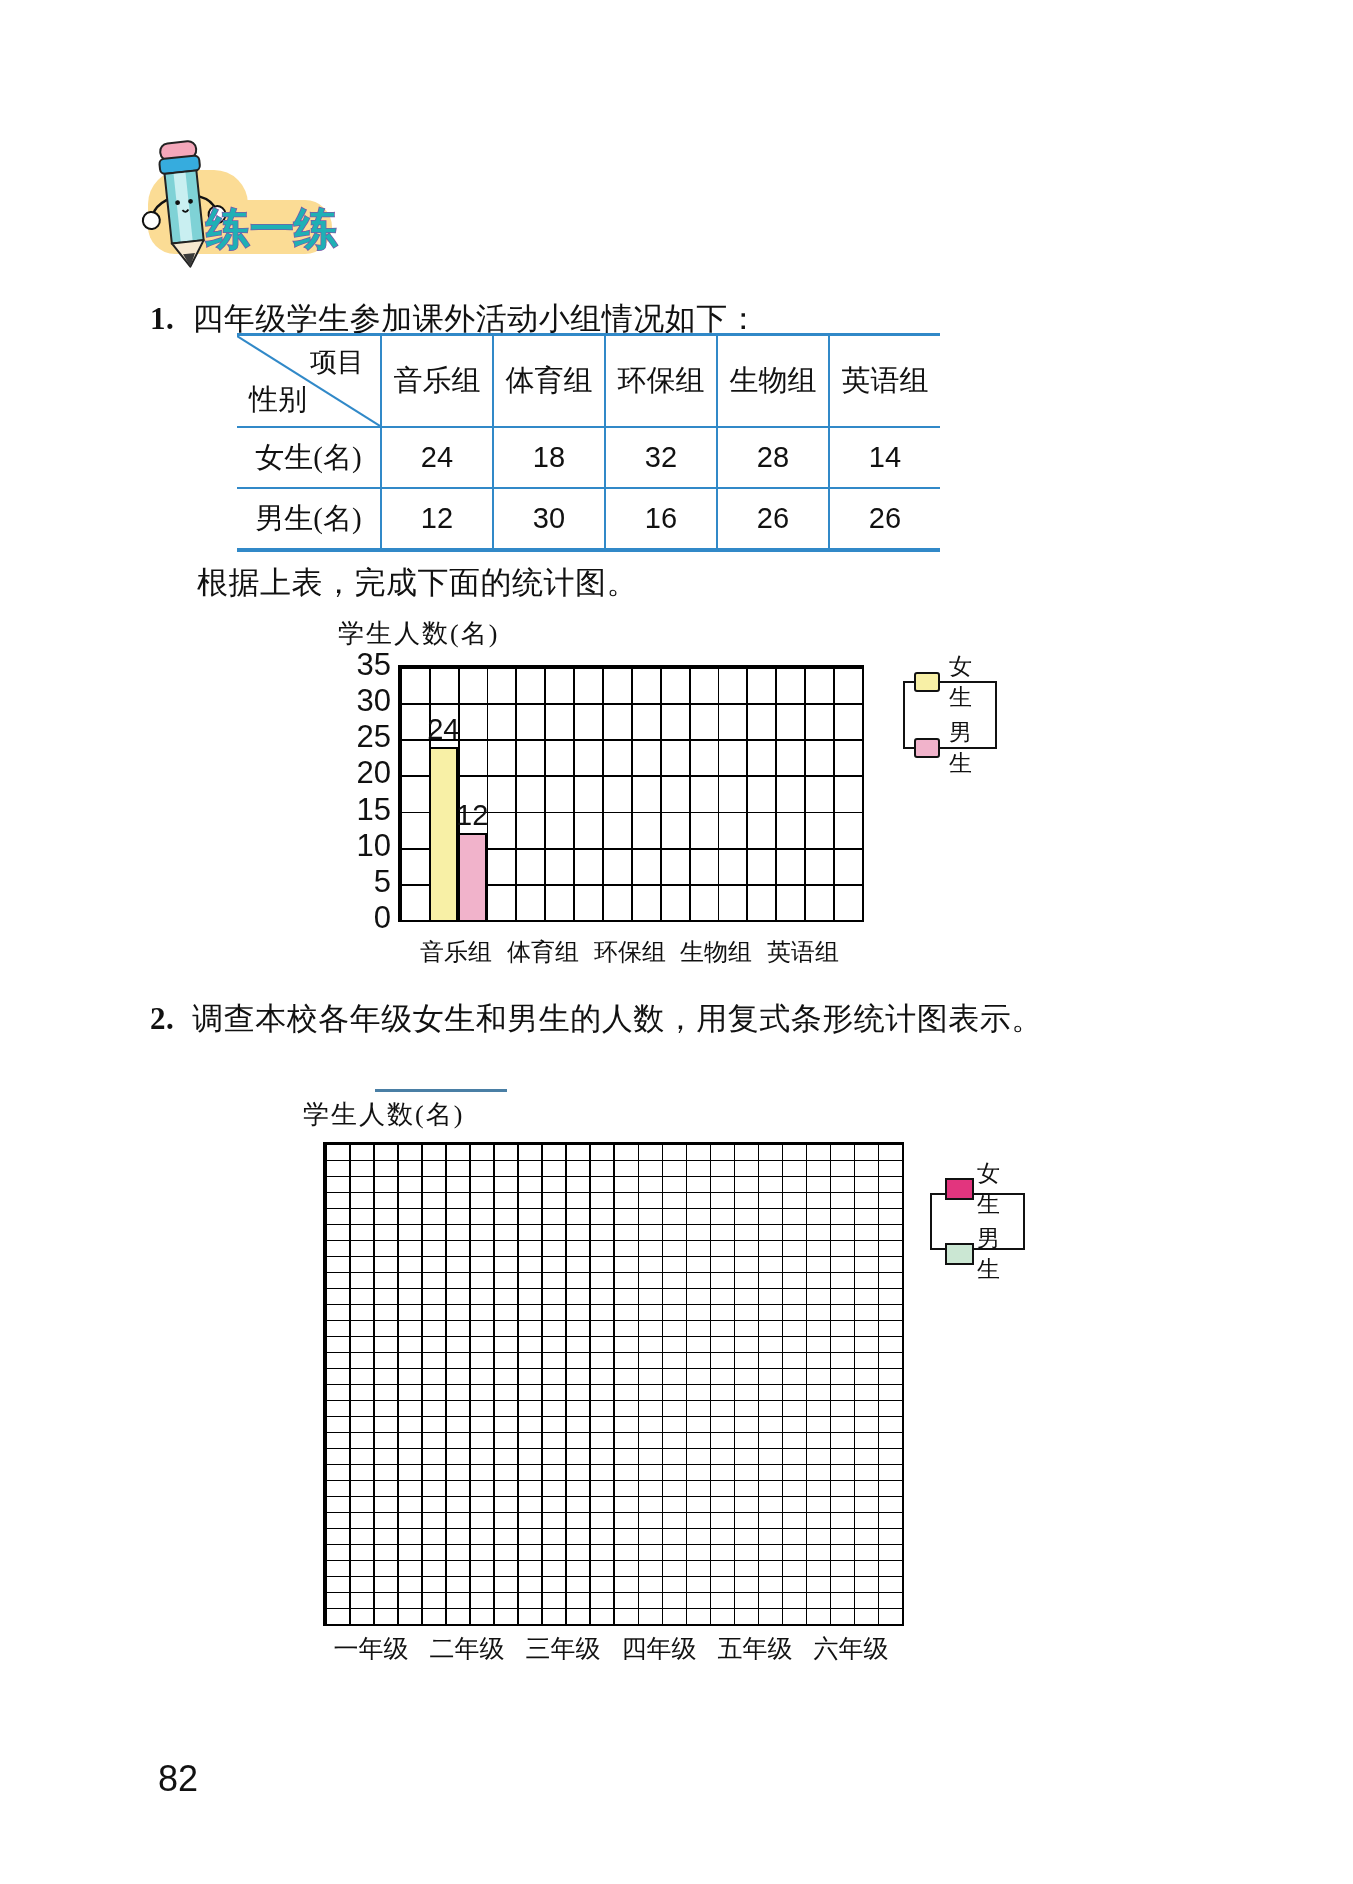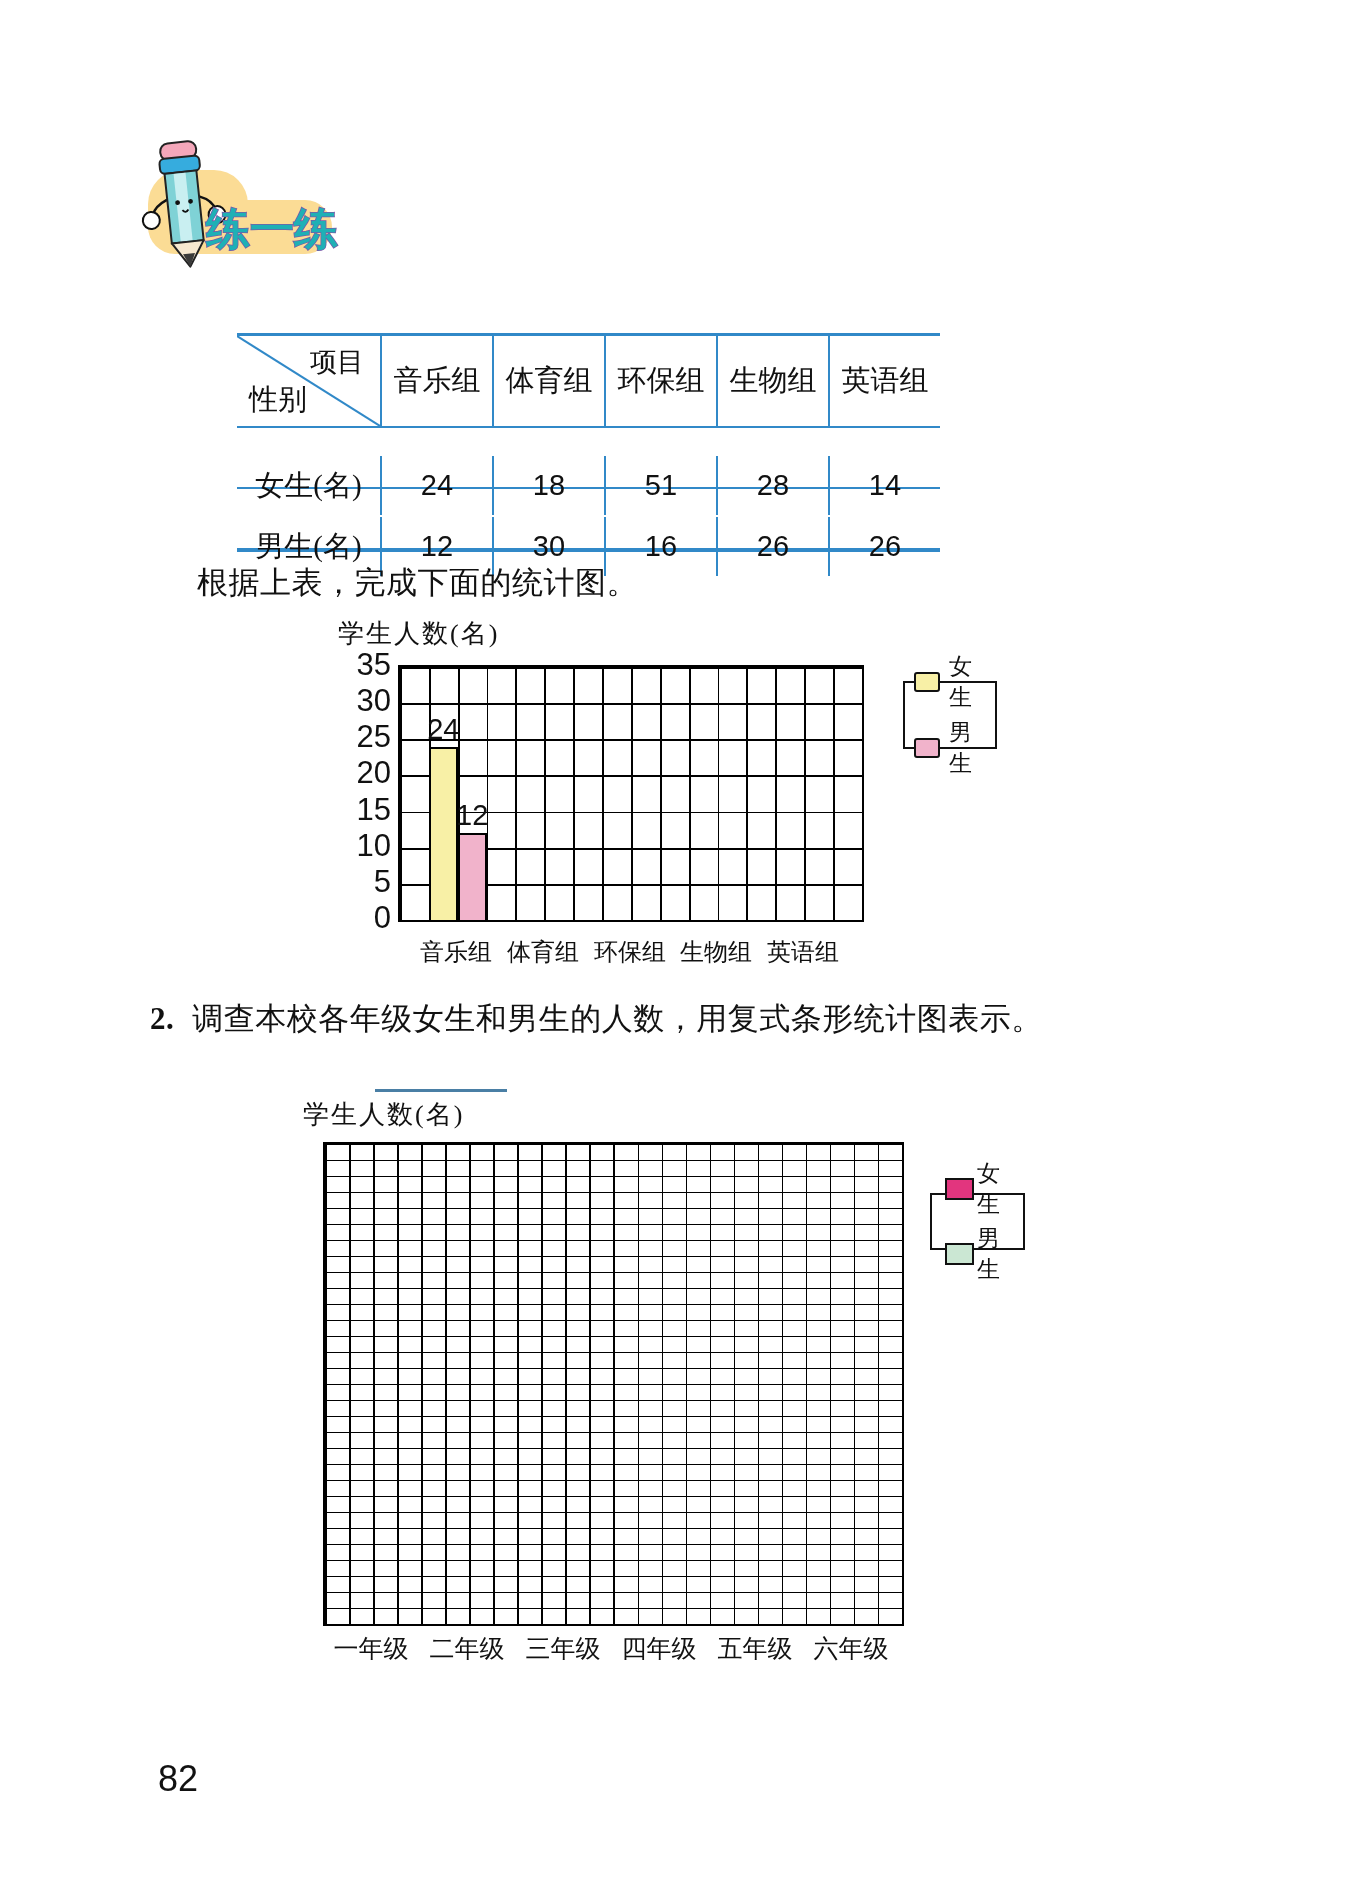--- a/index.html
+++ b/index.html
@@ -19,21 +19,21 @@
   .trow{display:flex;}
   .cell{box-sizing:border-box;display:flex;align-items:center;justify-content:center;
         font-size:29px;}
   .cell.num{font-family:"Liberation Sans","DejaVu Sans",sans-serif;font-size:29px;}
   .corner{width:143px;position:relative;display:block;}
   .colhead,.datacell{width:112px;}
   .trow .cell + .cell{border-left:2px solid #3189C8;}
   .thead{height:90px;}
   .thead .cell{height:90px;}
   .drow{height:59px;border-top:2px solid #3189C8;}
-  .drow .cell{height:59px;margin-top:28px;}
+  .drow .cell{height:59px;}
   .rowhead{width:143px;}
   .corner-top{position:absolute;top:8px;right:16px;font-size:27px;}
   .corner-bot{position:absolute;bottom:6px;left:12px;font-size:29px;}
   .diag{position:absolute;left:0;top:0;}
 
   
   .c1-ylabel{position:absolute;left:338px;top:616px;font-size:26px;letter-spacing:2px;}
   .plot1{position:absolute;left:398px;top:665px;width:462px;height:253px;
          border:2.5px solid #000;
          background-image:
@@ -103,41 +103,44 @@
       <rect x="65" y="67" width="12" height="68" fill="#C9EFF1"></rect>
       <path d="M56,136 L88,136 L72,161 Z" fill="#F6E8CF" stroke="#222" stroke-width="2" stroke-linejoin="round"></path>
       <path d="M66,148 L78,148 L72,161 Z" fill="#3a3a3a"></path>
       <circle cx="66" cy="96" r="2.4" fill="#111"></circle>
       <circle cx="79" cy="96" r="2.4" fill="#111"></circle>
       <path d="M70,104 q3,4 6,0" stroke="#111" stroke-width="1.8" fill="none"></path>
     </g>
     <text x="94" y="138" font-size="44" font-weight="bold" font-family="Liberation Sans, DejaVu Sans, sans-serif" fill="#1FB0B5" stroke="#7A57A8" stroke-width="1.5" paint-order="stroke">练一练</text>
   </svg>
 
+  <div class="qline q1">
+    <span class="qnum">1.</span><span>四年级学生参加课外活动小组情况如下：</span>
+  </div>
 
   <div class="tbl">
     <div class="trow thead">
       <div class="cell corner">
         <svg class="diag" width="143" height="90">
           <line x1="0" y1="0" x2="143" y2="90" stroke="#3189C8" stroke-width="2"></line>
         </svg>
         <span class="corner-top">项目</span>
         <span class="corner-bot">性别</span>
       </div>
       <div class="cell colhead">音乐组</div>
       <div class="cell colhead">体育组</div>
       <div class="cell colhead">环保组</div>
       <div class="cell colhead">生物组</div>
       <div class="cell colhead">英语组</div>
     </div>
     <div class="trow drow">
       <div class="cell rowhead">女生(名)</div>
       <div class="cell datacell num">24</div>
       <div class="cell datacell num">18</div>
-      <div class="cell datacell num">51</div>
+      <div class="cell datacell num">32</div>
       <div class="cell datacell num">28</div>
       <div class="cell datacell num">14</div>
     </div>
     <div class="trow drow">
       <div class="cell rowhead">男生(名)</div>
       <div class="cell datacell num">12</div>
       <div class="cell datacell num">30</div>
       <div class="cell datacell num">16</div>
       <div class="cell datacell num">26</div>
       <div class="cell datacell num">26</div>

